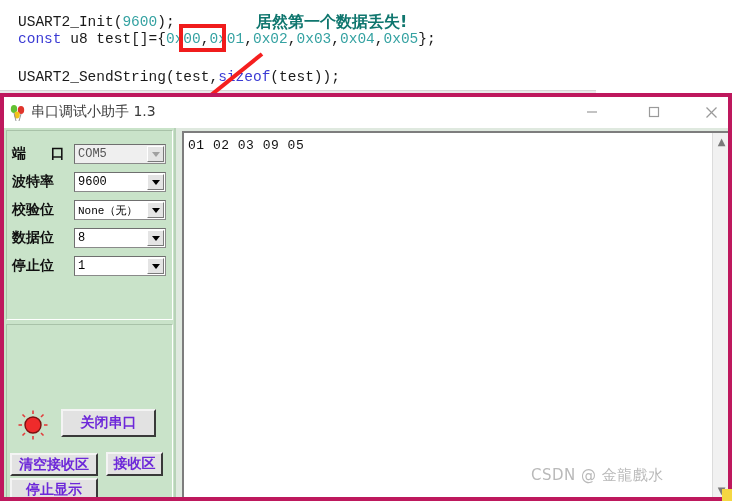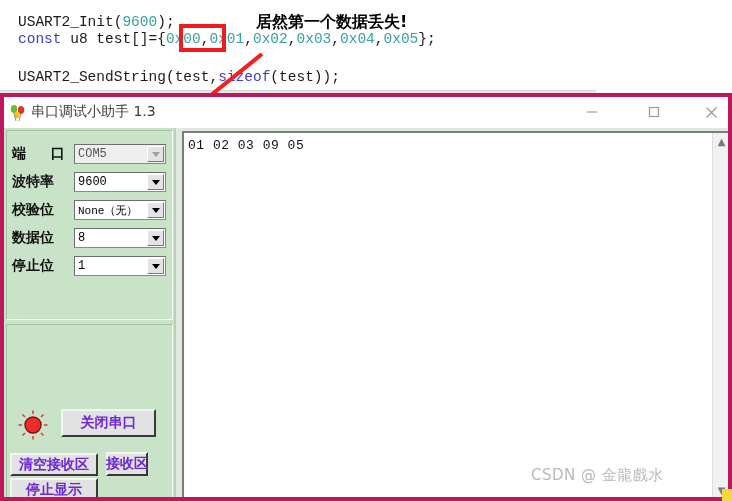--- a/index.html
+++ b/index.html
@@ -30,21 +30,21 @@
     background:#e9e9e9;border-top:1px solid #d6d6d6;
   }
 
   
   #annot-box{
     position:absolute;left:179px;top:24px;width:47px;height:28px;
     border:4px solid #f01c1c;box-sizing:border-box;
   }
   #annot-text{
     position:absolute;left:256px;top:12px;
-    color:#000000;font-size:16px;font-weight:600;
+    color:#0f766e;font-size:16px;font-weight:600;
     font-family:"DejaVu Sans","Liberation Sans",sans-serif;
     white-space:nowrap;
   }
   #annot-arrow{position:absolute;left:160px;top:50px;width:110px;height:85px;}
 
   
   #serial-window{
     position:absolute;left:0;top:93px;width:732px;height:408px;
     background:#ffffff;
     border:4px solid #be185d;
@@ -137,21 +137,21 @@
     border-right-color:#8d8d8d;border-bottom-color:#8d8d8d;
     box-sizing:border-box;
     font-size:14px;color:#6d28d9;font-weight:bold;
     font-family:"DejaVu Sans","Liberation Sans",sans-serif;
     display:flex;align-items:center;justify-content:center;
     white-space:nowrap;
     cursor:default;
   }
   #btn-openport{left:57px;top:281px;width:95px;height:28px;}
   #btn-clearrecv{left:6px;top:325px;width:88px;height:23px;}
-  #btn-recvarea{left:102px;top:324px;width:42px;height:24px;}
+  #btn-recvarea{left:102px;top:324px;width:57px;height:24px;}
   #btn-stopshow{left:6px;top:350px;width:88px;height:23px;}
 
   .chk-row{position:absolute;left:5px;height:18px;}
 
   
   #recv-area{
     position:absolute;left:178px;top:3px;width:549px;height:370px;
     background:#ffffff;
     border:2px solid #7d7d7d;
     border-right-color:#e8e8e8;border-bottom-color:#e8e8e8;

